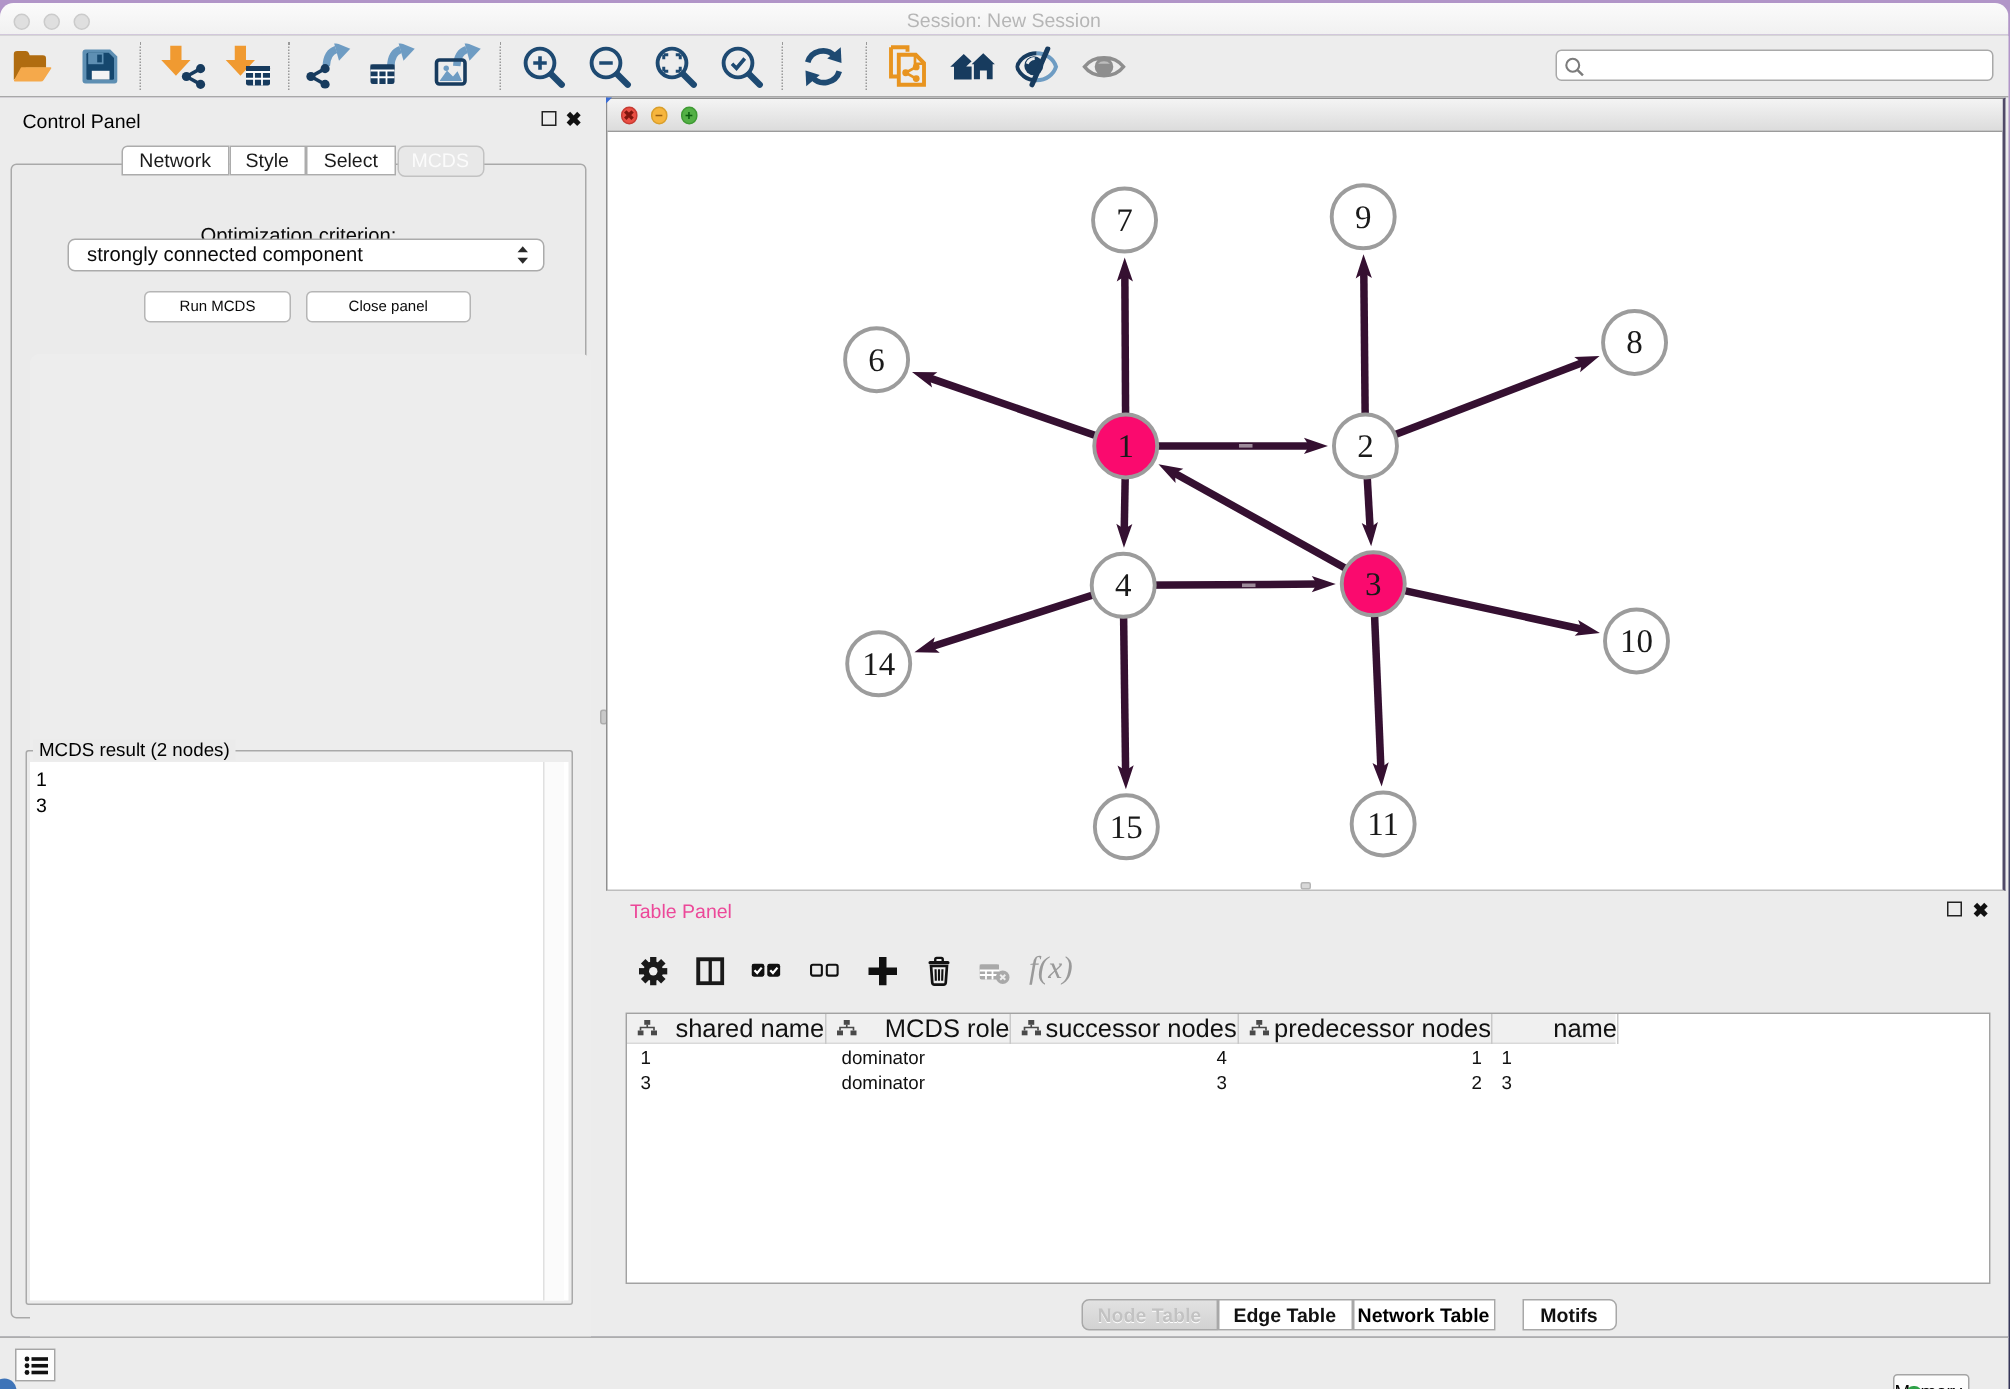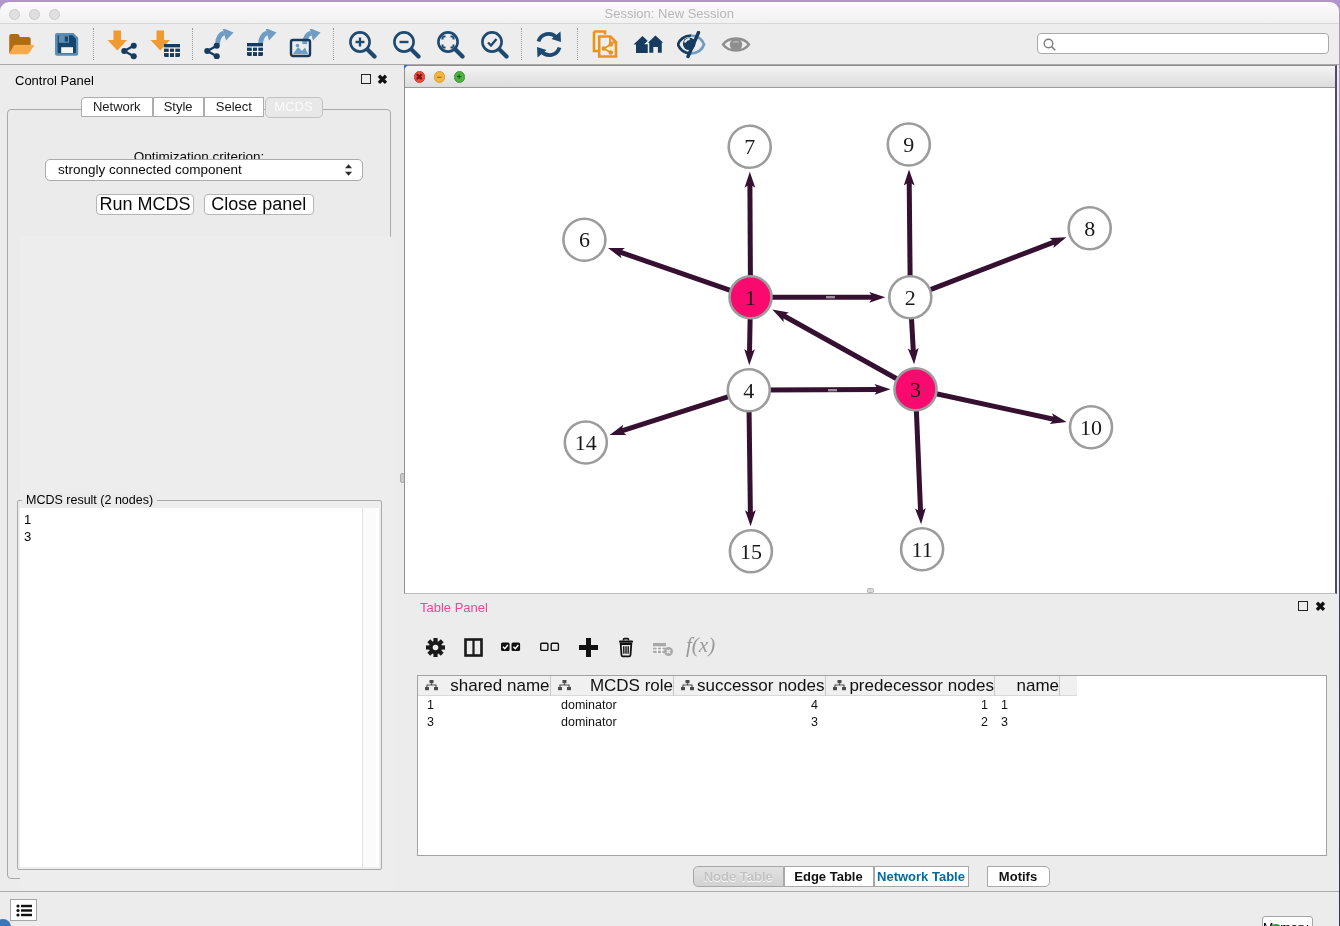--- a/index.html
+++ b/index.html
@@ -29,21 +29,21 @@
   line-height:18px; }
 #cp-box { left:7px; top:109px; width:384px; height:770px; border:1px solid #A9A9A9;
   border-radius:4px; background:#EBEBEB; }
 #cp-inner { left:12px; top:126px; width:374px; height:748px; background:#EDEDED;
   border-radius:6px 6px 0 0; }
 #opt-label { left:0; top:149px; width:398px; text-align:center; font-size:13.5px; color:#0A0A0A; }
 #dropdown { left:45px; top:159px; width:318px; height:22px; background:#fff;
   border:1px solid #ABABAB; border-radius:5px; font-size:13.5px; color:#0A0A0A;
   line-height:20px; padding-left:12px; }
 .btn { position:absolute; height:21px; background:#fff; border:1px solid #B5B5B5;
-  border-radius:4px; font-size:18px; color:#0A0A0A; text-align:center; line-height:19px; }
+  border-radius:4px; font-size:10px; color:#0A0A0A; text-align:center; line-height:19px; }
 #fieldset { left:17px; top:500px; width:365px; height:370px;
   border:1px solid #A9A9A9; border-radius:2px; }
 #legend { position:absolute; left:4px; top:-8px; background:#EBEBEB; padding:0 4px;
   font-size:12.5px; color:#000; }
 #mcds-white { position:absolute; left:2px; top:7px; width:359px; height:359px; background:#fff; }
 #mcds-scroll { position:absolute; right:3px; top:0; width:14px; height:359px;
   background:#FBFBFB; border-left:1px solid #E0E0E0; }
 #splitgrip { left:399.5px; top:473px; width:5px; height:10px; background:#C9C9C9;
   border:1px solid #ADADAD; border-radius:2px; }
 
@@ -65,21 +65,21 @@
 
 #tp-title { left:420px; top:600px; font-size:13px; color:#ec4899; }
 #tablebox { left:417px; top:675px; width:910px; height:181px; background:#fff;
   border:1px solid #A2A2A2; }
 #thead { position:absolute; left:0; top:0; width:659px; height:20px; background:#F0F0F0;
   border-bottom:1px solid #D9D9D9; }
 .th { position:absolute; top:0; height:20px; border-right:1px solid #C9C9C9;
   font-size:17px; color:#111; text-align:right; line-height:19px; }
 .td { position:absolute; font-size:12.5px; color:#111; height:17px; line-height:17px; }
 .ttab { position:absolute; top:866px; height:21px; background:#fff; border:1px solid #A8A8A8;
-  font-size:13px; font-weight:bold; color:#111; text-align:center; line-height:19px; }
+  font-size:13px; font-weight:bold; color:#111; text-align:center; line-height:19px;margin-left:28px; }
 
 
 #statusbar { left:0; top:891px; width:1338.5px; height:35px; background:#ECECEC;
   border-top:1px solid #ADADAD; }
 #listbtn { position:absolute; left:10px; top:7px; width:27px; height:22px;
   background:#FDFDFD; border:1px solid #A5A5A5; }
 #membtn { position:absolute; left:1262px; top:24px; width:51px; height:24px;
   background:#FDFDFD; border:1px solid #A5A5A5; border-radius:3px;
   font-size:12.5px; color:#000; line-height:22px; text-align:left; }
 
@@ -355,21 +355,21 @@
     <circle cx="15.5" cy="12.5" r="4.5" fill="#A9A9A9"></circle>
     <path d="M13.8,10.8 l3.4,3.4 M17.2,10.8 l-3.4,3.4" stroke="#EDEDED" stroke-width="1.3"></path>
   </svg>
 <div class="abs" style="left:686px;top:633px;font-family:'Liberation Serif',serif;font-style:italic;font-size:21px;color:#9A9A9A;">f(x)</div>
 <div id="tablebox" class="abs">
     <div id="thead">
 <div class="th" style="left:0px;width:132.5px;">shared name</div>
 <div class="th" style="left:132.5px;width:123.5px;padding-left:29px;">MCDS role</div>
 <div class="th" style="left:256px;width:151.5px;">successor nodes</div>
 <div class="th" style="left:407.5px;width:169.5px;">predecessor nodes</div>
-<div class="th" style="left:560px;width:82px;">name</div>
+<div class="th" style="left:579px;width:82px;">name</div>
 </div>
 <svg style="position:absolute;left:7px;top:4px" width="14" height="11" viewBox="0 0 14 11">
       <g transform="translate(0,0)" fill="#4A4A4A">
         <rect x="4.5" y="0" width="4" height="3.2"></rect>
         <rect x="0" y="7" width="4" height="3.2"></rect>
         <rect x="9" y="7" width="4" height="3.2"></rect>
         <path d="M6.5,3.2 v2 M2,7 v-2 h9 v2" stroke="#4A4A4A" stroke-width="1.1" fill="none"></path>
       </g>
     </svg>
 <svg style="position:absolute;left:140px;top:4px" width="14" height="11" viewBox="0 0 14 11">
@@ -402,21 +402,21 @@
 <div class="td" style="left:407px;top:21px;width:163px;text-align:right;">1</div>
 <div class="td" style="left:583px;top:21px;">1</div>
 <div class="td" style="left:9px;top:38px;">3</div>
 <div class="td" style="left:143px;top:38px;">dominator</div>
 <div class="td" style="left:256px;top:38px;width:144px;text-align:right;">3</div>
 <div class="td" style="left:407px;top:38px;width:163px;text-align:right;">2</div>
 <div class="td" style="left:583px;top:38px;">3</div>
 </div>
 <div class="ttab abs" style="left:693px;width:90.5px;border-radius:5px 0 0 5px;background:linear-gradient(#E2E2E2,#D2D2D2);color:#C2C2C2;text-shadow:0 1px 0 #fff;">Node Table</div>
 <div class="ttab abs" style="left:783.5px;width:90px;border-radius:0;background:#fff;color:#111;">Edge Table</div>
-<div class="ttab abs" style="left:873.5px;width:95px;border-radius:0;background:#fff;color:#0369a1;">Network Table</div>
+<div class="ttab abs" style="left:873.5px;width:95px;border-radius:0;background:#fff;color:#000000;">Network Table</div>
 <div class="ttab abs" style="left:986.5px;width:63px;border-radius:0 5px 5px 0;background:#fff;color:#111;">Motifs</div>
 <div id="statusbar" class="abs">
 <div id="listbtn">
       <svg style="position:absolute;left:5px;top:4px" width="16" height="13" viewBox="0 0 16 13">
         <g fill="#111">
           <circle cx="2" cy="2" r="1.6"></circle>
           <circle cx="2" cy="6.5" r="1.6"></circle>
           <circle cx="2" cy="11" r="1.6"></circle>
           <rect x="5" y="0.8" width="11" height="2.4"></rect>
           <rect x="5" y="5.3" width="11" height="2.4"></rect>

